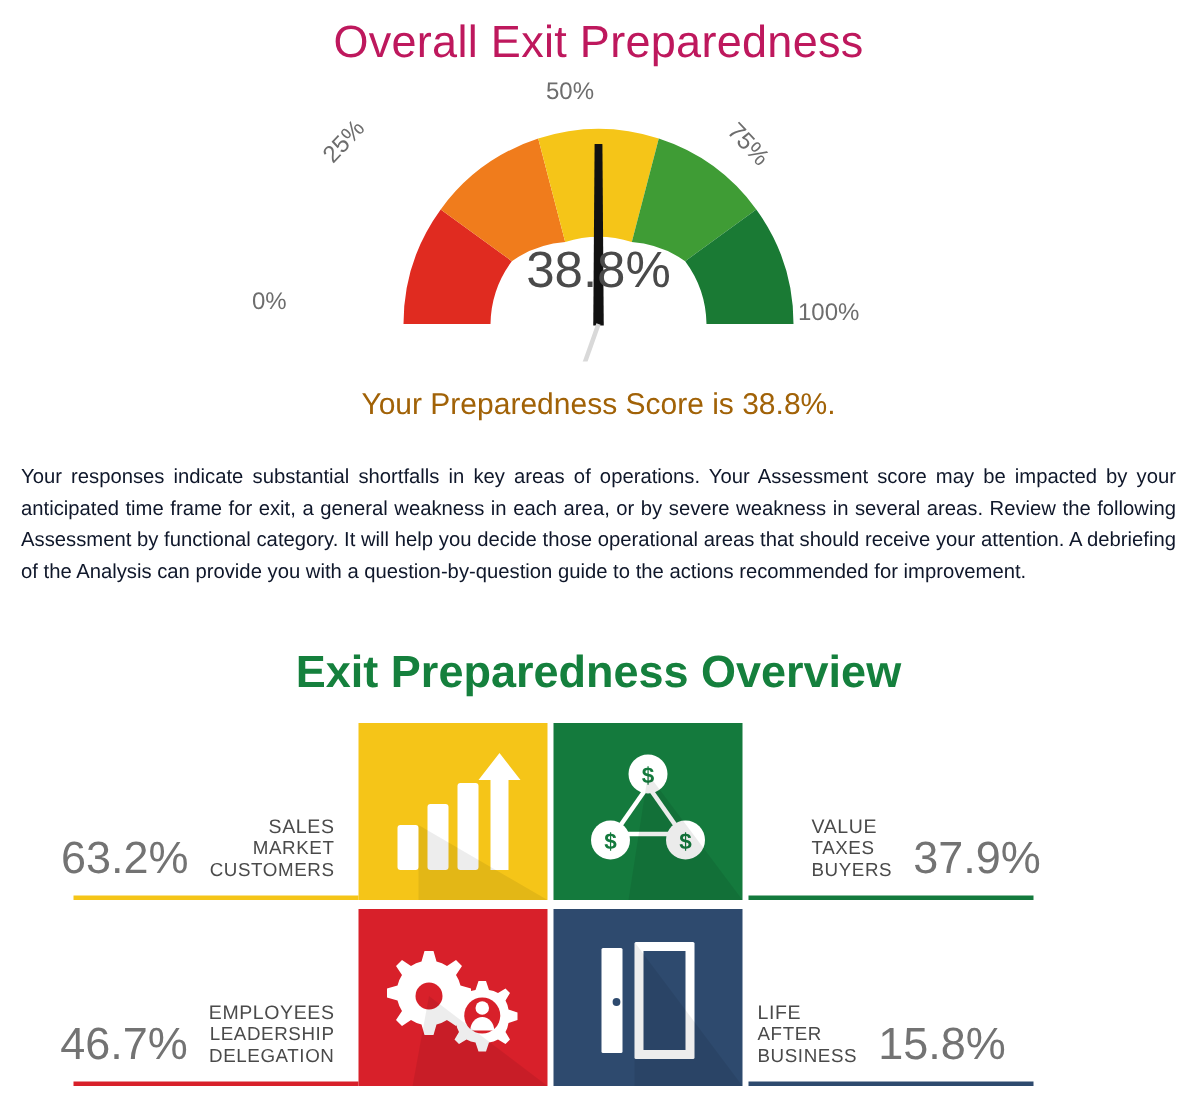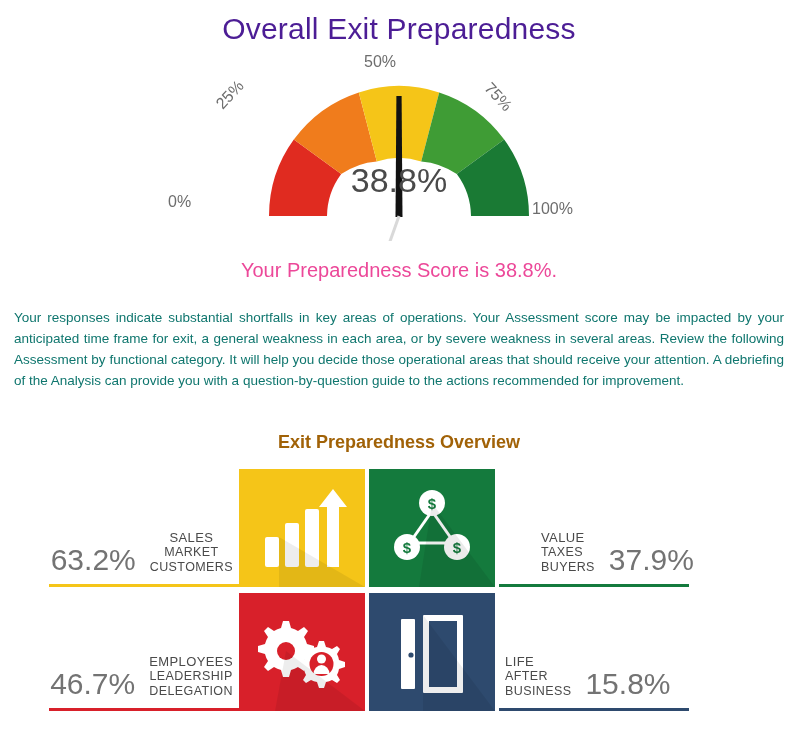--- a/index.html
+++ b/index.html
@@ -14,21 +14,21 @@
     color: #3a3a3a;
     overflow: hidden;
     position: relative;
   }
 
   
   .page-title {
     text-align: center;
     font-size: 30px;
     font-weight: normal;
-    color: #4c1d95;
+    color: #be185d;
     margin: 12px 0 0 0;
     letter-spacing: 0.2px;
   }
 
   
   .gauge-wrap {
     position: relative;
     width: 470px;
     height: 185px;
     margin: 10px auto 0 auto;
@@ -55,39 +55,39 @@
   .lbl-0   { left: 4px;   top: 137px; }
   .lbl-25  { left: 50px;  top: 30px;  transform: rotate(-47deg); }
   .lbl-50  { left: 200px; top: -3px;  }
   .lbl-75  { left: 318px; top: 32px;  transform: rotate(47deg); }
   .lbl-100 { left: 368px; top: 144px; }
 
   
   .score-line {
     text-align: center;
     font-size: 20px;
-    color: #ec4899;
+    color: #a16207;
     margin-top: 18px;
   }
 
   
   .narrative {
     width: 770px;
     margin: 26px auto 0 auto;
     font-size: 13.5px;
     line-height: 1.55;
     text-align: justify;
-    color: #0f766e;
+    color: #0f172a;
   }
 
   
   .overview-title {
     text-align: center;
-    font-size: 18px;
-    color: #a16207;
+    font-size: 30px;
+    color: #15803d;
     margin: 40px 0 0 0;
   }
 
   .matrix {
     position: relative;
     width: 700px;
     margin: 14px auto 0 auto;
     display: grid;
     grid-template-columns: 190px 130px 130px 190px;
     grid-template-rows: 120px 120px;
@@ -106,21 +106,21 @@
 
   .cell-words {
     font-size: 12.5px;
     line-height: 1.18;
     color: #4a4a4a;
     letter-spacing: 0.4px;
     padding-bottom: 6px;
   }
   .cell-words span { display: block; }
   .cell-words .w1 { font-size: 13px; }
-  .words-left  { text-align: center; padding-right: 6px; }
+  .words-left  { text-align: right; padding-right: 16px; }
   .words-right { text-align: left;  padding-left: 6px; }
 
   .side {
     display: flex;
     align-items: flex-end;
     height: 100%;
   }
   .side.l { justify-content: flex-end; }
   .side.r { justify-content: flex-start; }
   .bar {

